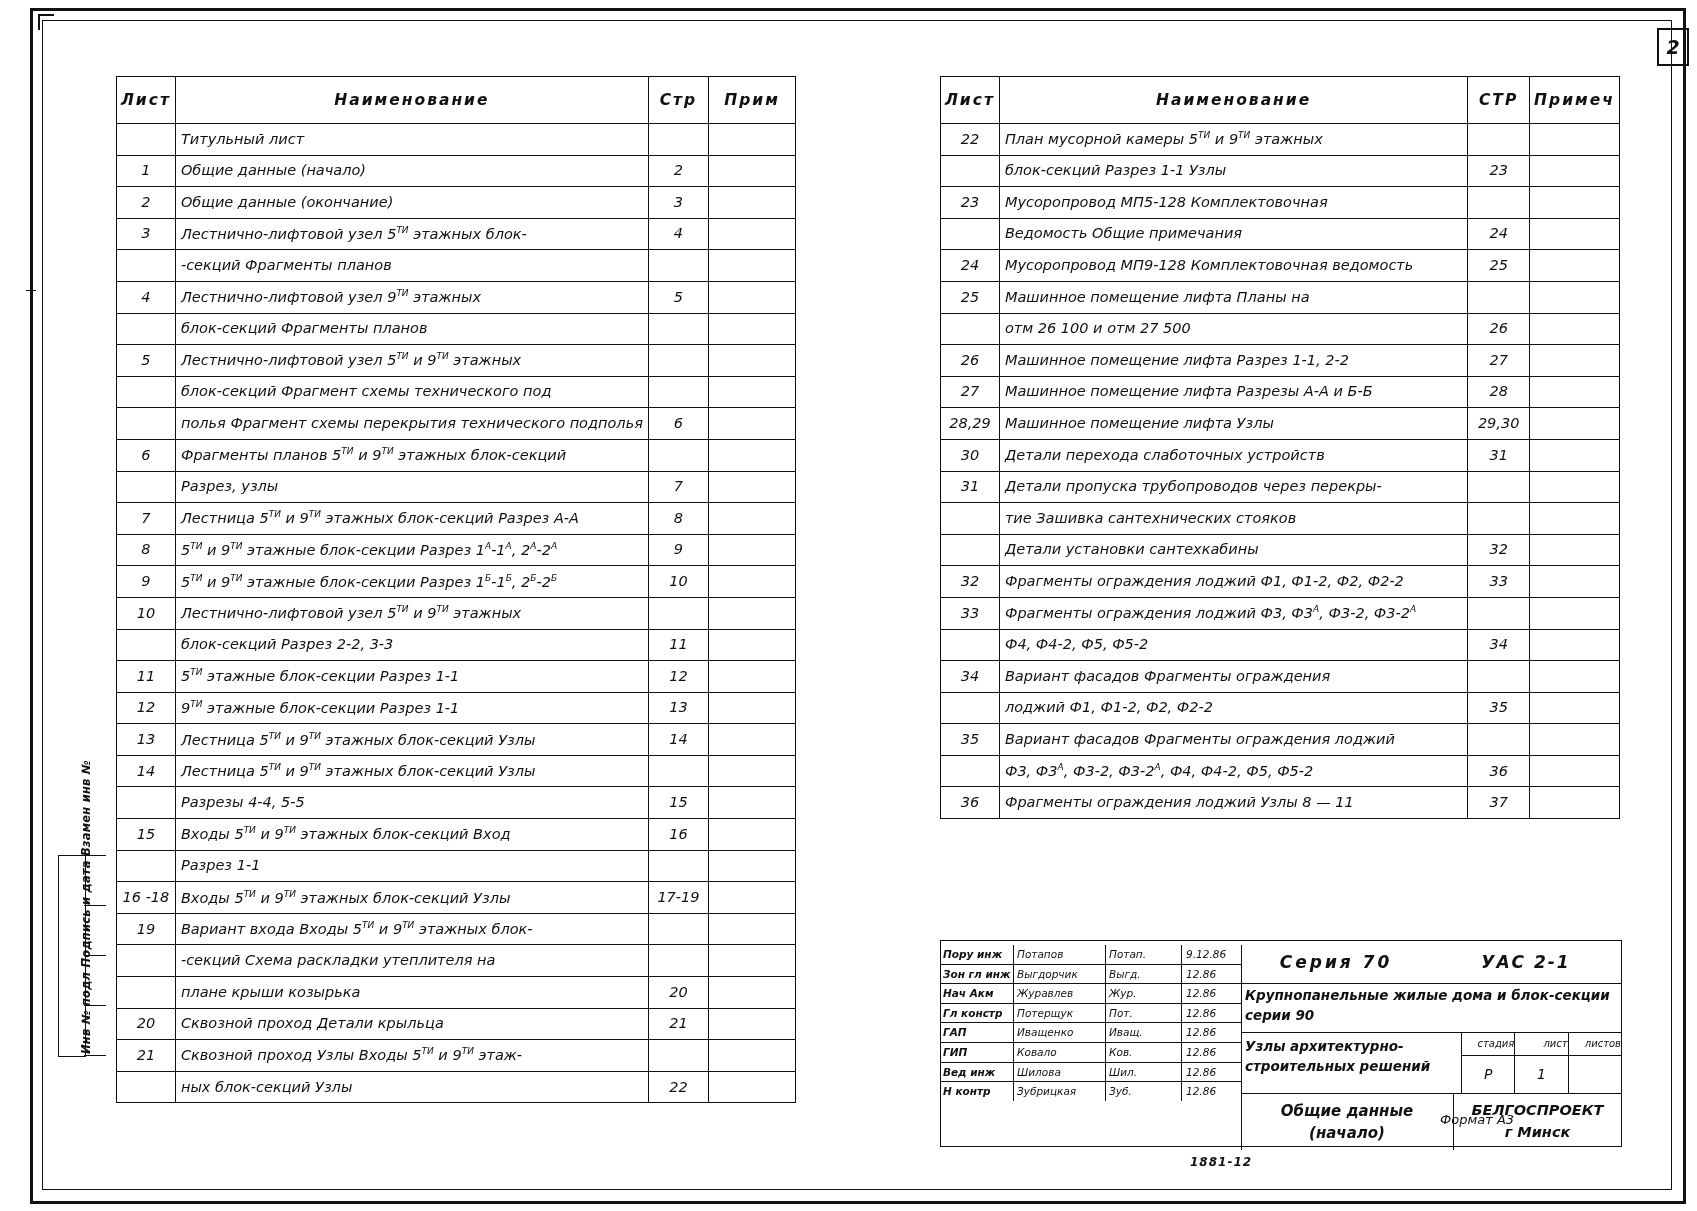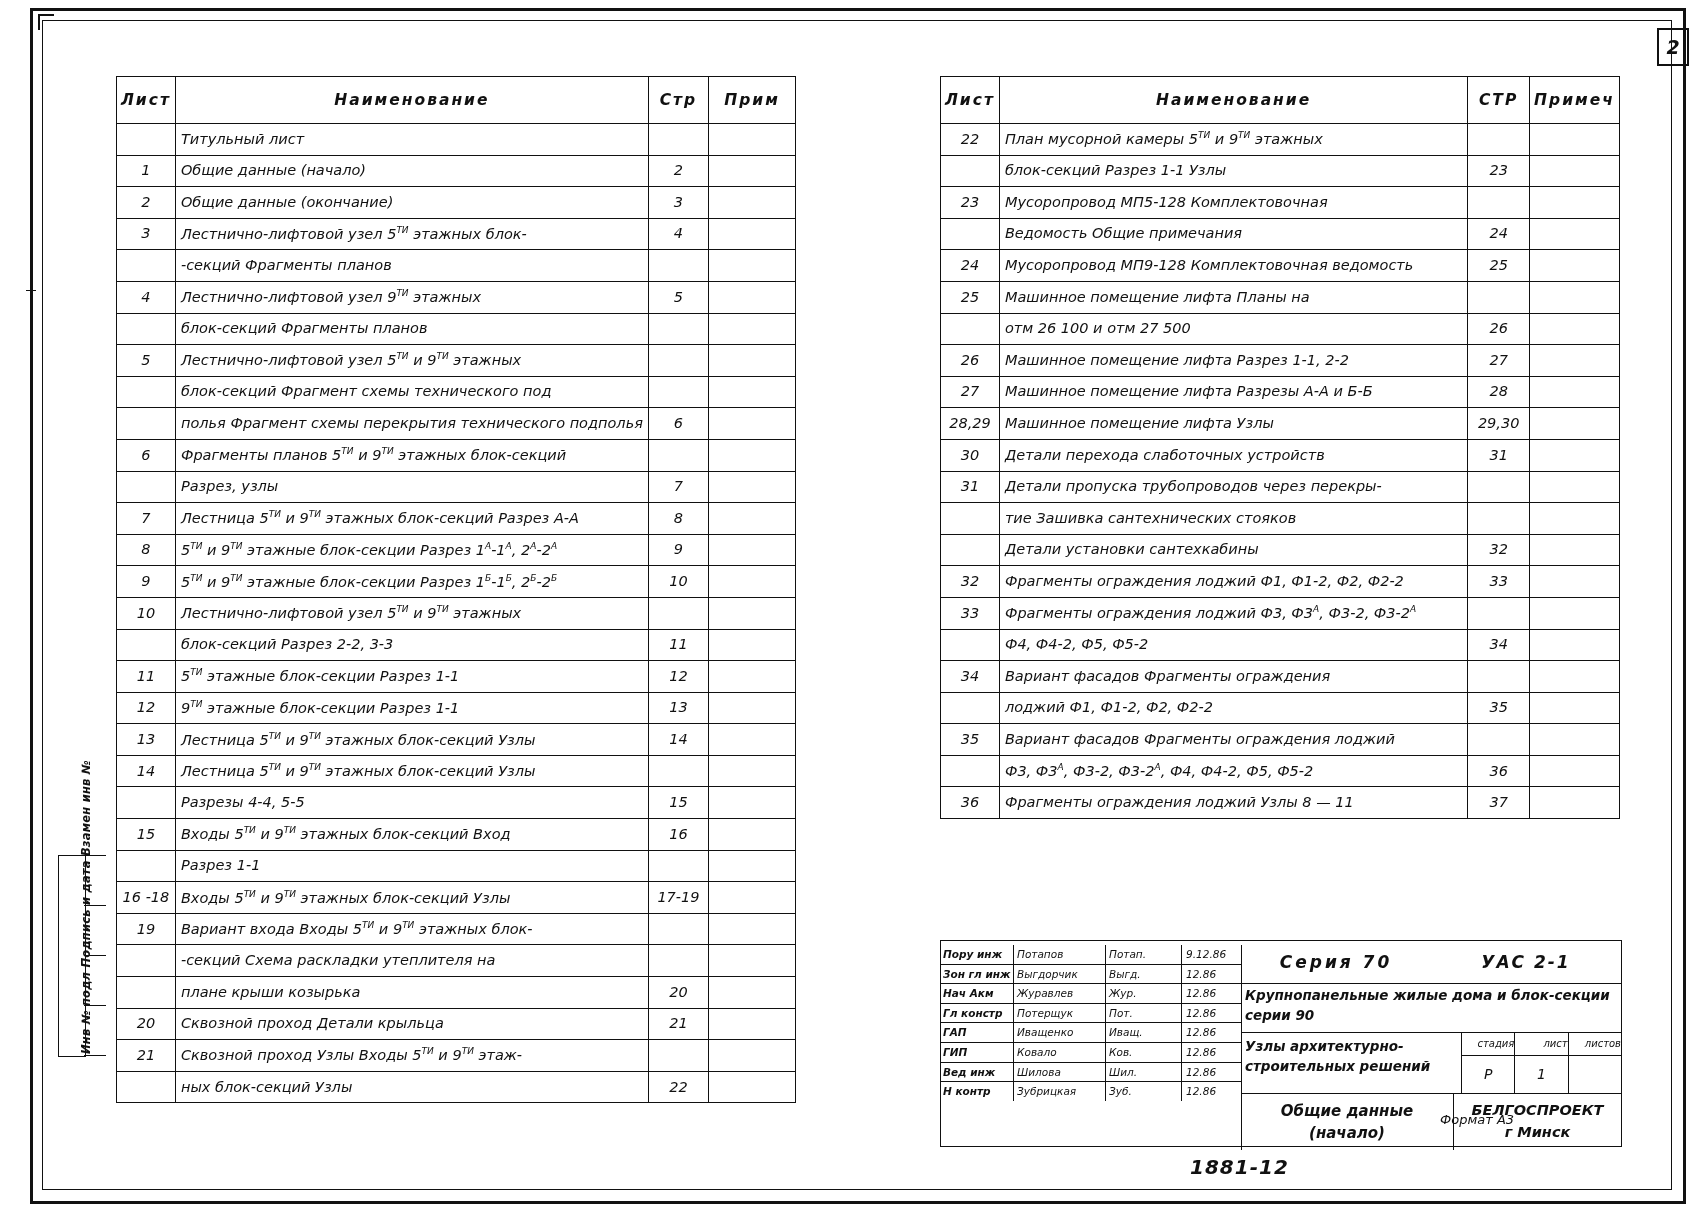--- a/index.html
+++ b/index.html
@@ -63,21 +63,21 @@
   .tb-r3 .rgt{flex:1;display:flex;flex-direction:column;}
   .tb-r3 .rgt .hr{display:flex;height:22px;border-bottom:1px solid #111;}
   .tb-r3 .rgt .hr div{flex:1;border-right:1px solid #111;text-align:right;font-size:10px;font-style:italic;line-height:22px;}
   .tb-r3 .rgt .hr div:last-child{border-right:none;}
   .tb-r3 .rgt .vr{display:flex;flex:1;}
   .tb-r3 .rgt .vr div{flex:1;border-right:1px solid #111;text-align:center;font-size:14px;font-style:italic;line-height:36px;}
   .tb-r3 .rgt .vr div:last-child{border-right:none;}
   .tb-r4{height:56px;display:flex;}
   .tb-r4 .lft{width:212px;border-right:1.6px solid #111;display:flex;flex-direction:column;justify-content:center;align-items:center;font-size:15px;font-style:italic;font-weight:bold;line-height:1.5;}
   .tb-r4 .rgt{flex:1;display:flex;flex-direction:column;justify-content:center;align-items:center;font-size:14.5px;font-style:italic;font-weight:bold;line-height:1.5;}
-  .footer-code{position:absolute;left:1190px;top:1155px;font-size:20px;font-style:italic;font-weight:bold;letter-spacing:1px;}
+  .footer-code{position:absolute;left:1190px;top:1155px;font-size:12px;font-style:italic;font-weight:bold;letter-spacing:1px;}
   .footer-fmt{position:absolute;left:1440px;top:1112px;font-size:13px;font-style:italic;}
   .tickmark{position:absolute;left:26px;top:290px;width:10px;border-top:1.5px solid #111;}
 </style>
 </head>
 <body>
 
 <div class="sheet">
 
   <div class="frame-outer"></div>
   <div class="frame-inner"></div>

